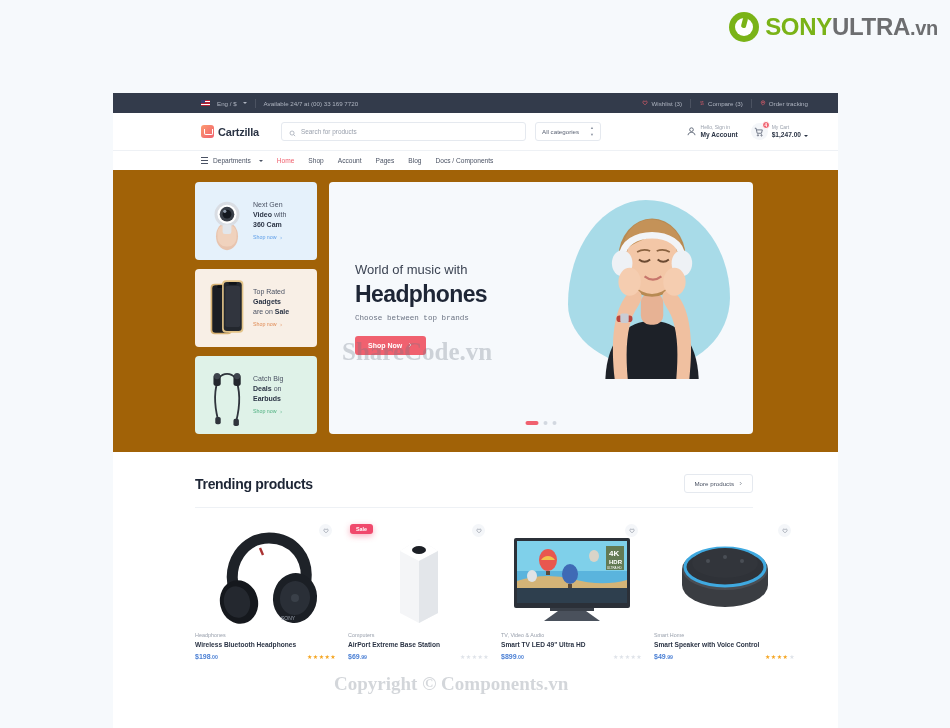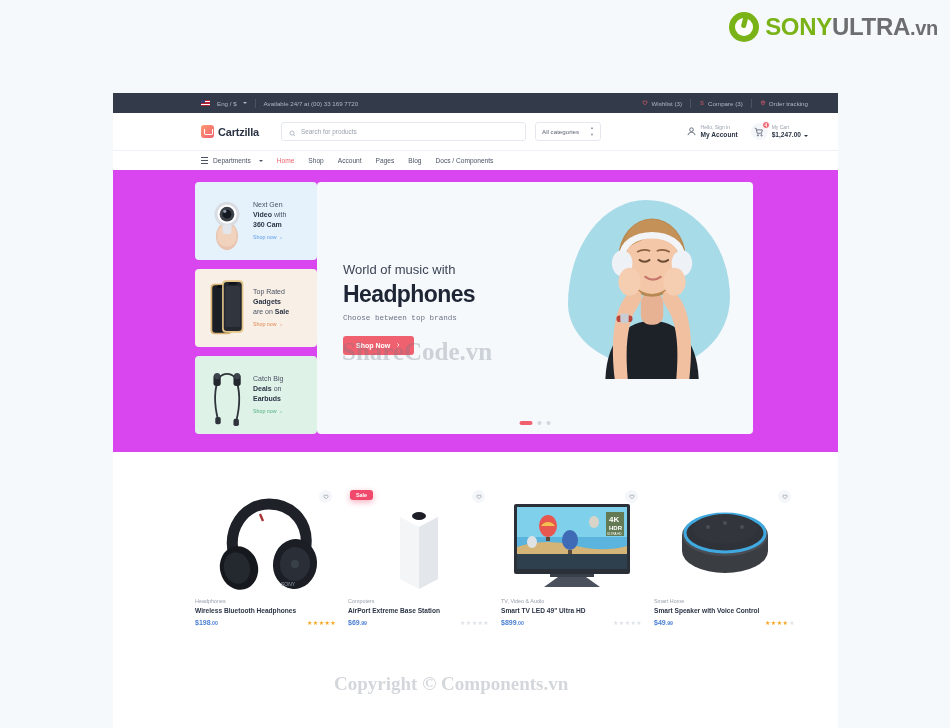--- a/index.html
+++ b/index.html
@@ -126,22 +126,22 @@
   }
   .nav-inner { display: flex; align-items: center; gap: 14px; margin-left: 70px; }
   .depts { display: flex; align-items: center; gap: 5px; }
   .burger { display: flex; flex-direction: column; gap: 1.6px; }
   .burger i { display: block; width: 7px; height: 1px; background: #4a5263; }
   .nav-link { cursor: pointer; }
   .nav-link.active { color: #f0616f; }
 
   
   .hero-sec {
-    background: #d946ef; padding: 12px 0 18px;
-    display: flex; padding-left: 82px; padding-right: 85px;
+    background: #a16207; padding: 12px 0 18px;
+    display: flex; gap: 12px; padding-left: 82px; padding-right: 85px;
   }
   .promo-col { display: flex; flex-direction: column; gap: 9px; width: 122px; flex: none; }
   .promo {
     height: 78px; border-radius: 4px; display: flex;
     align-items: center; padding: 0 6px; overflow: hidden; position: relative;
   }
   .promo .p-img { width: 52px; height: 72px; flex: none; position: relative; }
   .promo .p-txt { font-size: 7px; color: #4a5263; line-height: 1.45; }
   .promo .p-txt b { color: #2b3445; }
   .shopnow { font-size: 5.3px; margin-top: 4px; display: flex; align-items: center; gap: 2px; }
@@ -481,20 +481,29 @@
       </div>
       <div class="dots">
         <span class="dot on"></span>
         <span class="dot"></span>
         <span class="dot"></span>
       </div>
     </div>
   </div>
 
   <div class="trend">
+    <div class="trend-head">
+      <div class="trend-title">Trending products</div>
+      <button class="more-btn">
+        <span>More products</span>
+        <svg width="5" height="5" viewBox="0 0 24 24" fill="none" stroke="currentColor" stroke-width="2.6">
+            <path d="M9 5l7 7-7 7"></path>
+          </svg>
+      </button>
+    </div>
 
     <div class="grid">
 
       <div class="card">
         <div class="card-img">
           <svg width="110" height="105" viewBox="0 0 110 105">
             <path d="M24 70 C14 38 34 14 58 14 C82 14 100 34 94 62" stroke="#1e2228" stroke-width="11" fill="none" stroke-linecap="round"></path>
             <ellipse cx="28" cy="78" rx="19" ry="22" fill="#15181d" transform="rotate(-14 28 78)"></ellipse>
             <ellipse cx="26" cy="78" rx="13" ry="16" fill="#24282f" transform="rotate(-14 26 78)"></ellipse>
             <ellipse cx="84" cy="74" rx="22" ry="25" fill="#1b1f25" transform="rotate(8 84 74)"></ellipse>

